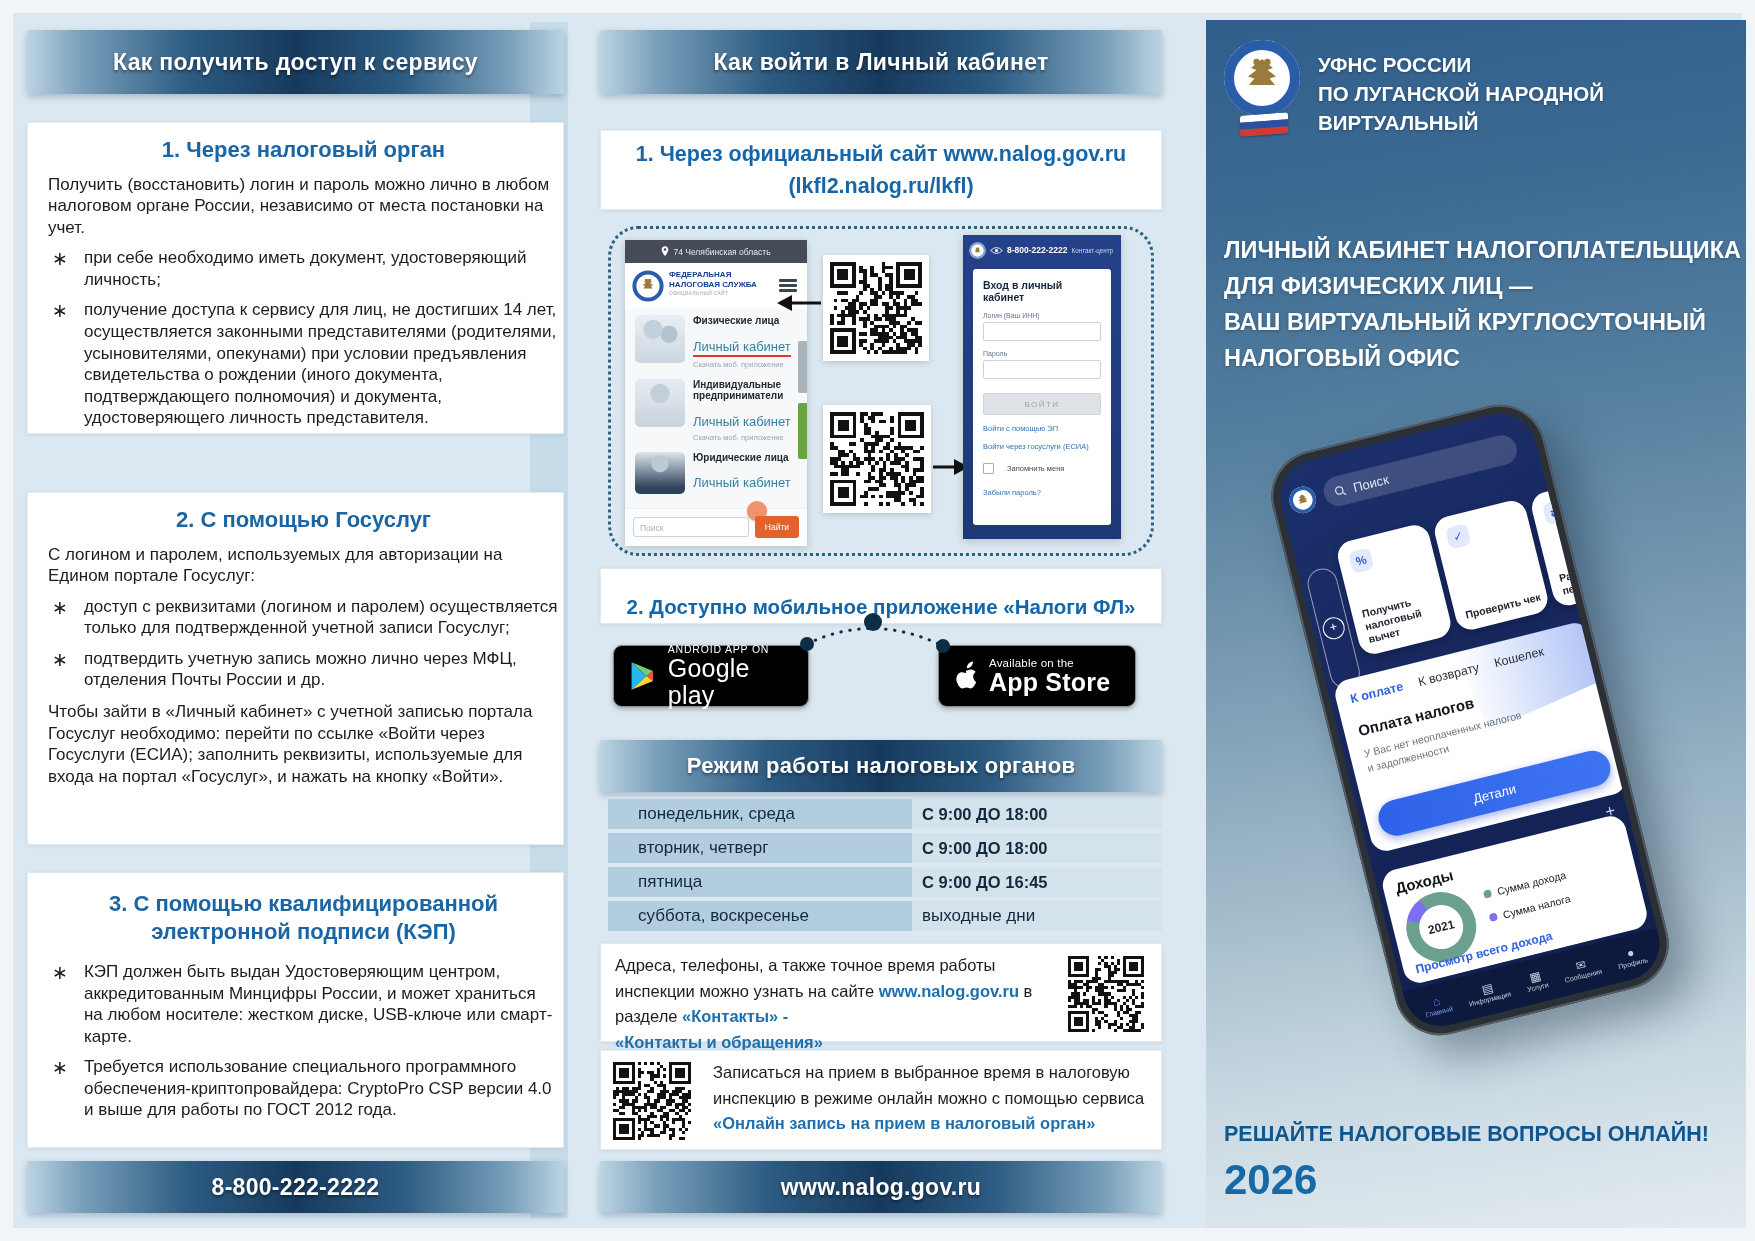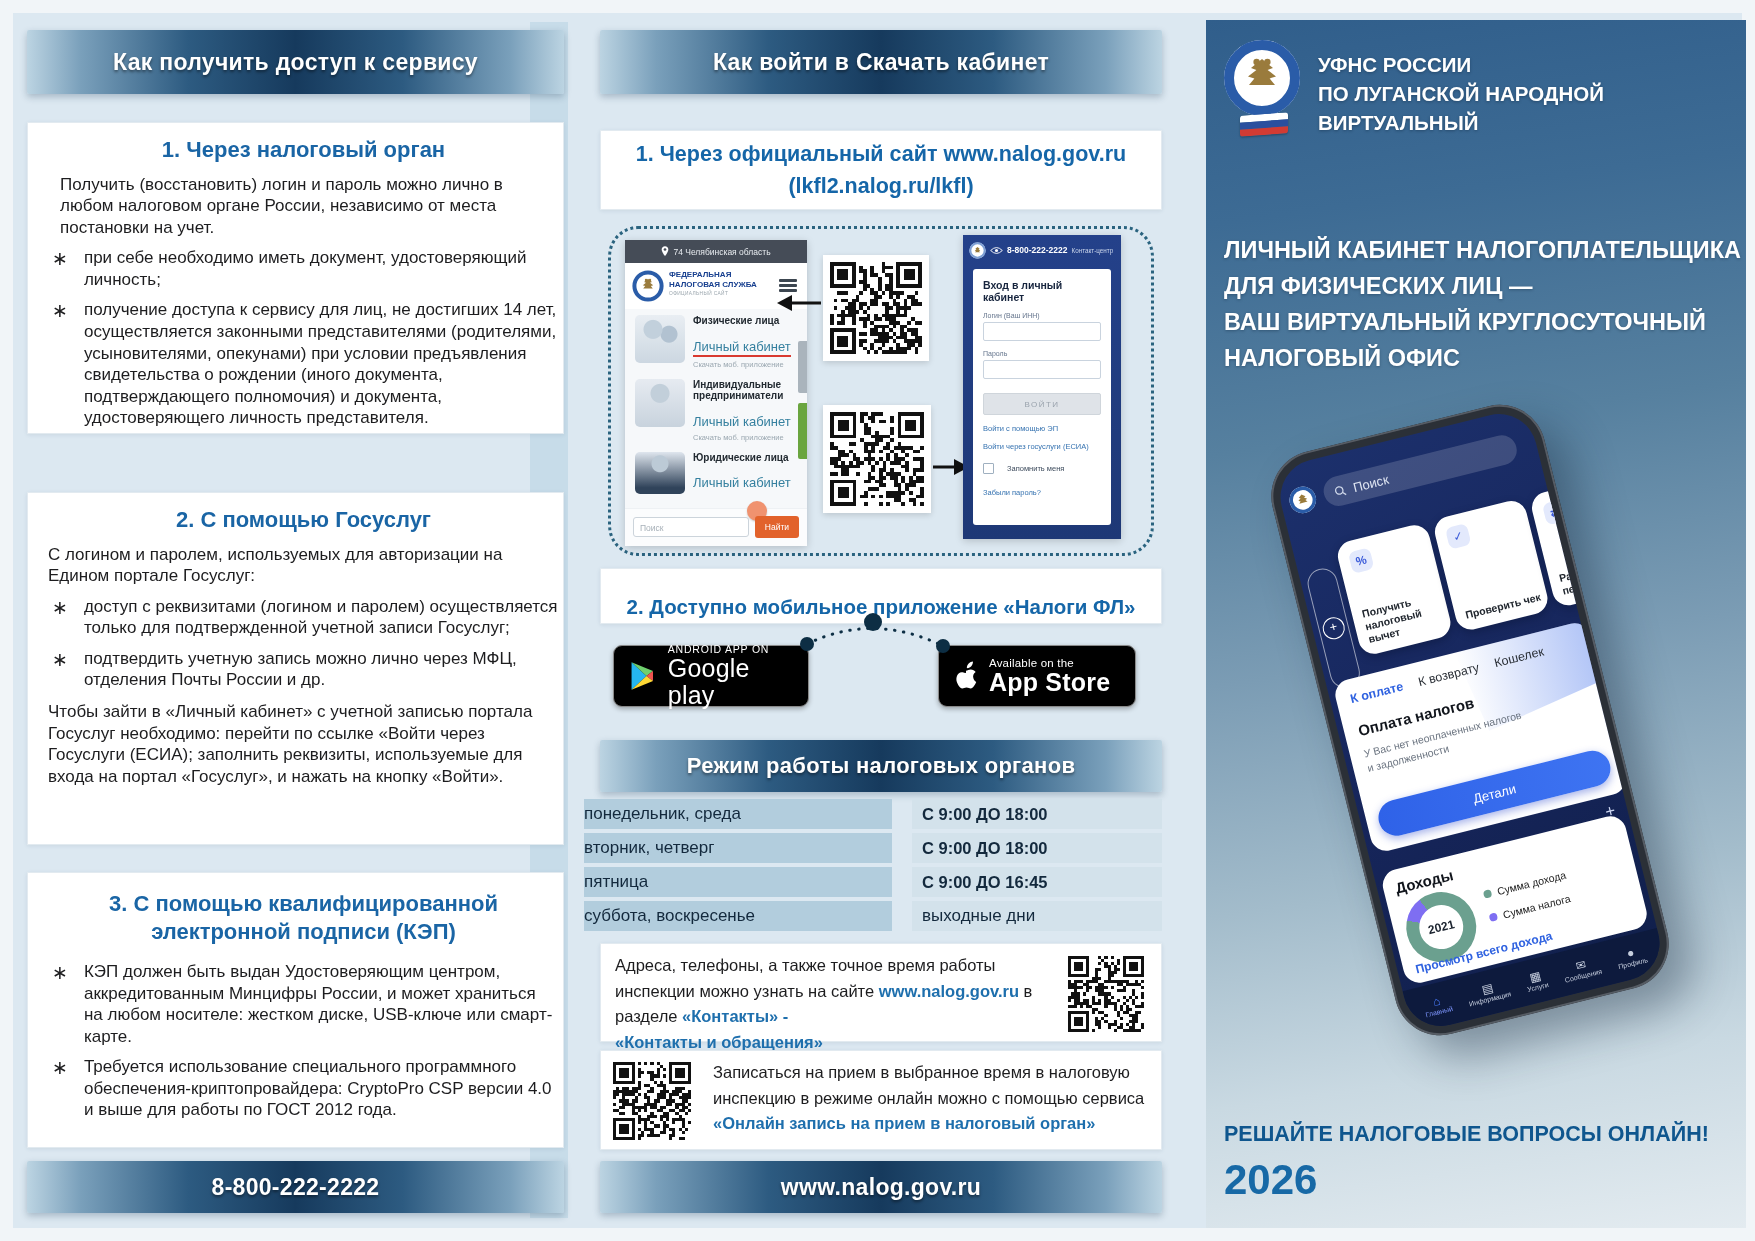--- a/index.html
+++ b/index.html
@@ -65,22 +65,22 @@
   .lg-chkrow{display:flex;align-items:center;gap:13px;margin-top:12px}
   .lg-chk{width:9px;height:9px;border:1px solid #9fb0c0;border-radius:1px}
   .lg-chklab{font-size:7.5px;color:#3c4a5c}
   
   .badge{position:absolute;height:62px;background:#000;border:1px solid #8a8a8a;border-radius:9px;display:flex;align-items:center;
          gap:10px;padding:0 14px;box-sizing:border-box;color:#fff;box-shadow:0 2px 5px rgba(0,0,0,.3)}
   .badge .tcol{display:flex;flex-direction:column;line-height:1.05}
   .badge .small{font-size:10.5px;letter-spacing:.8px}
   .badge .big{font-size:25px;font-weight:500;letter-spacing:.2px}
   
-  .trow-day{position:absolute;left:584px;width:308px;height:30px;background:#b2cddd;color:#13293d;font-size:17px;
-            display:flex;align-items:center;padding-left:0;box-sizing:border-box}
+  .trow-day{position:absolute;left:608px;width:308px;height:30px;background:#b2cddd;color:#13293d;font-size:17px;
+            display:flex;align-items:center;padding-left:30px;box-sizing:border-box}
   .trow-hrs{position:absolute;left:912px;width:250px;height:30px;background:#d3e2eb;color:#13293d;font-size:16.5px;font-weight:700;
             display:flex;align-items:center;padding-left:10px;box-sizing:border-box}
   .trow-hrs.norm{font-weight:400;font-size:17px}
   .note{font-size:16.5px;line-height:1.55;color:#1d1d1f}
   .note b{color:#1e6fad}
   
   .panel{position:absolute;left:1206px;top:20px;width:540px;height:1208px;
          background:linear-gradient(172deg,#305e8b 0%,#3d6b94 16%,#56809f 34%,#7b9cb4 52%,#a3bccb 70%,#c9d9e2 85%,#e3ebf0 100%)}
   .rorg{position:absolute;left:1318px;top:50px;color:#fff;font-weight:700;font-size:20.5px;line-height:29px;text-shadow:0 1px 3px rgba(10,30,50,.4)}
   .rtitle{position:absolute;left:1224px;top:232px;color:#fff;font-weight:700;font-size:23.5px;line-height:36px;text-shadow:0 1px 3px rgba(10,30,50,.35)}
@@ -137,21 +137,21 @@
 
 <div class="canvas">
   <div class="bg"></div>
   <div class="gutter"></div>
 
   <div class="bar" style="left:27px;top:30px;width:537px;height:64px;font-size:23px">Как получить доступ к сервису</div>
 
   <section class="card" style="left:27px;top:122px;width:537px;height:312px">
     <div class="pad">
       <div class="ctitle">1. Через налоговый орган</div>
-      <p class="btxt" style="margin:10px 0 0 12px">Получить (восстановить) логин и пароль можно лично в любом налоговом органе России, независимо от места постановки на учет.</p>
+      <p class="btxt" style="margin:10px 0 0 0">Получить (восстановить) логин и пароль можно лично в любом налоговом органе России, независимо от места постановки на учет.</p>
       <div class="bullet">
         <span class="mk">∗</span>
         <span>при себе необходимо иметь документ, удостоверяющий личность;</span>
       </div>
       <div class="bullet">
         <span class="mk">∗</span>
         <span>получение доступа к сервису для лиц, не достигших 14 лет, осуществляется законными представителями (родителями, усыновителями, опекунами) при условии предъявления свидетельства о рождении (иного документа, подтверждающего полномочия) и документа, удостоверяющего личность представителя.</span>
       </div>
     </div>
   </section>
@@ -183,21 +183,21 @@
         <span class="mk">∗</span>
         <span>Требуется использование специального программного обеспечения-криптопровайдера: CryptoPro CSP версии 4.0 и выше для работы по ГОСТ 2012 года.</span>
       </div>
     </div>
   </section>
 
   <div class="bar" style="left:27px;top:1161px;width:537px;height:52px;font-size:23px">
       <span>8-800-222-2222</span>
     </div>
 
-  <div class="bar" style="left:600px;top:30px;width:562px;height:64px;font-size:23px">Как войти в Скачать кабинет</div>
+  <div class="bar" style="left:600px;top:30px;width:562px;height:64px;font-size:23px">Как войти в Личный кабинет</div>
 
   <section class="card" style="left:600px;top:130px;width:562px;height:80px;display:flex;flex-direction:column;align-items:center;justify-content:center">
     <div class="mcardtitle">1. Через официальный сайт www.nalog.gov.ru</div>
     <div class="mcardtitle">(lkfl2.nalog.ru/lkfl)</div>
   </section>
 
   <div class="dotbox">
 
     <div class="shot" style="left:14px;top:11px;width:182px;height:306px">
       <div class="ms-head">

